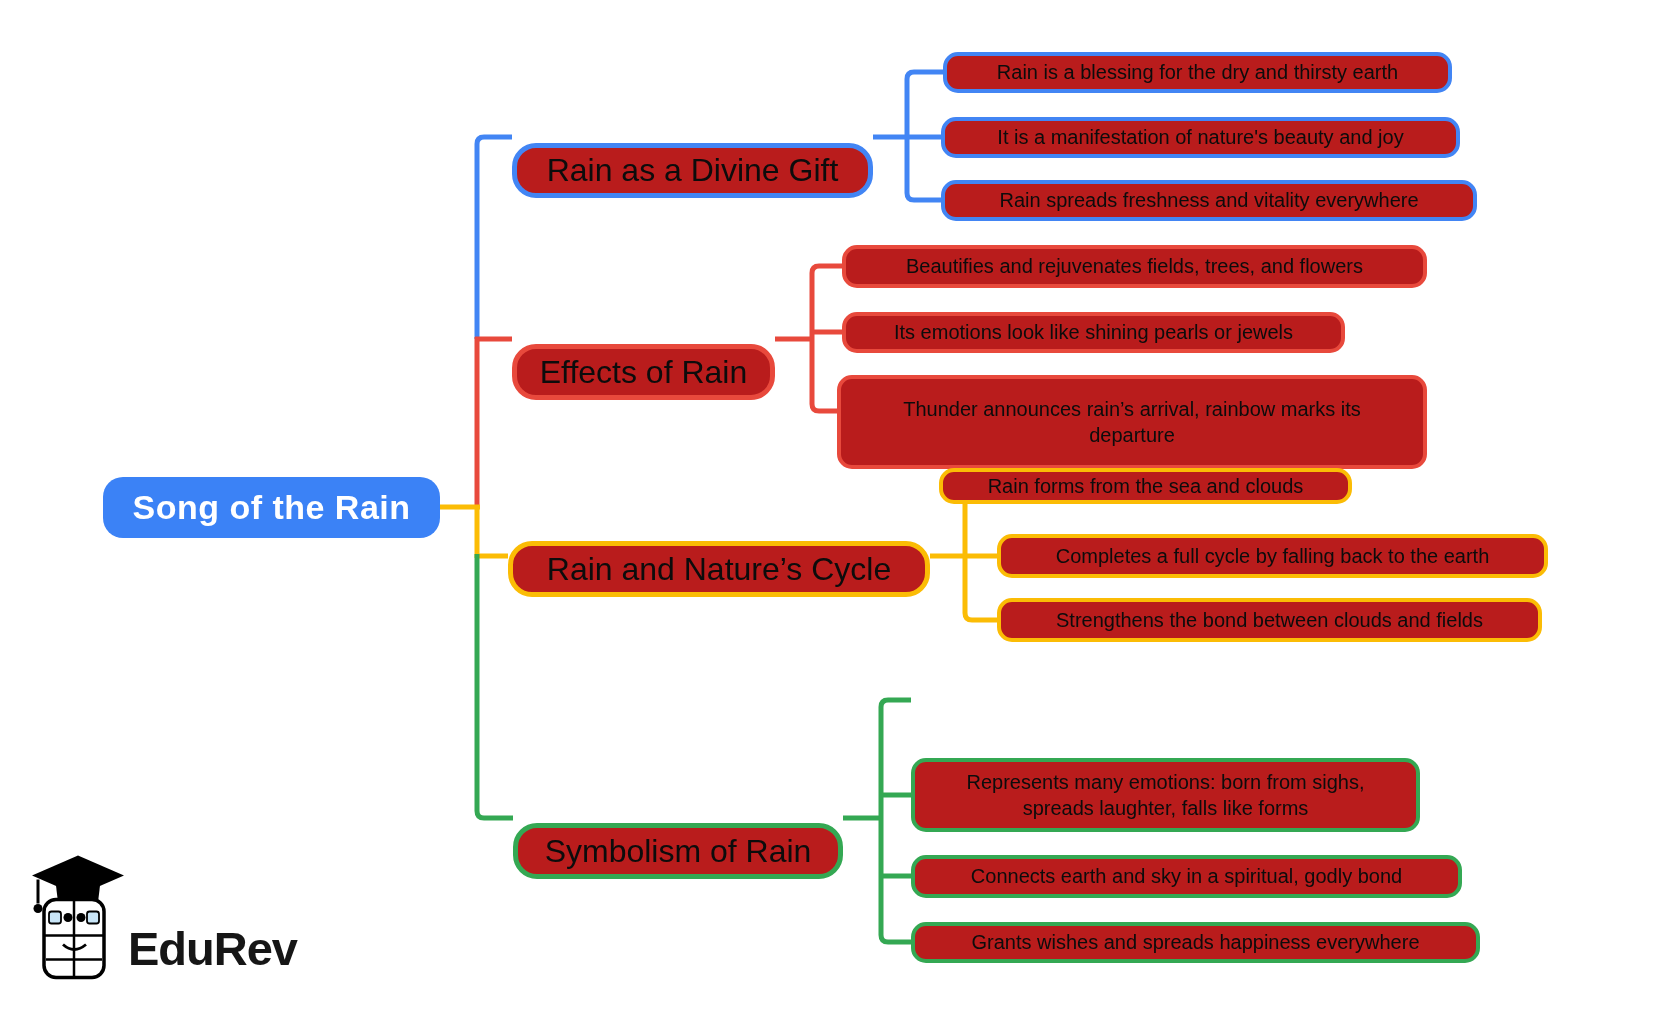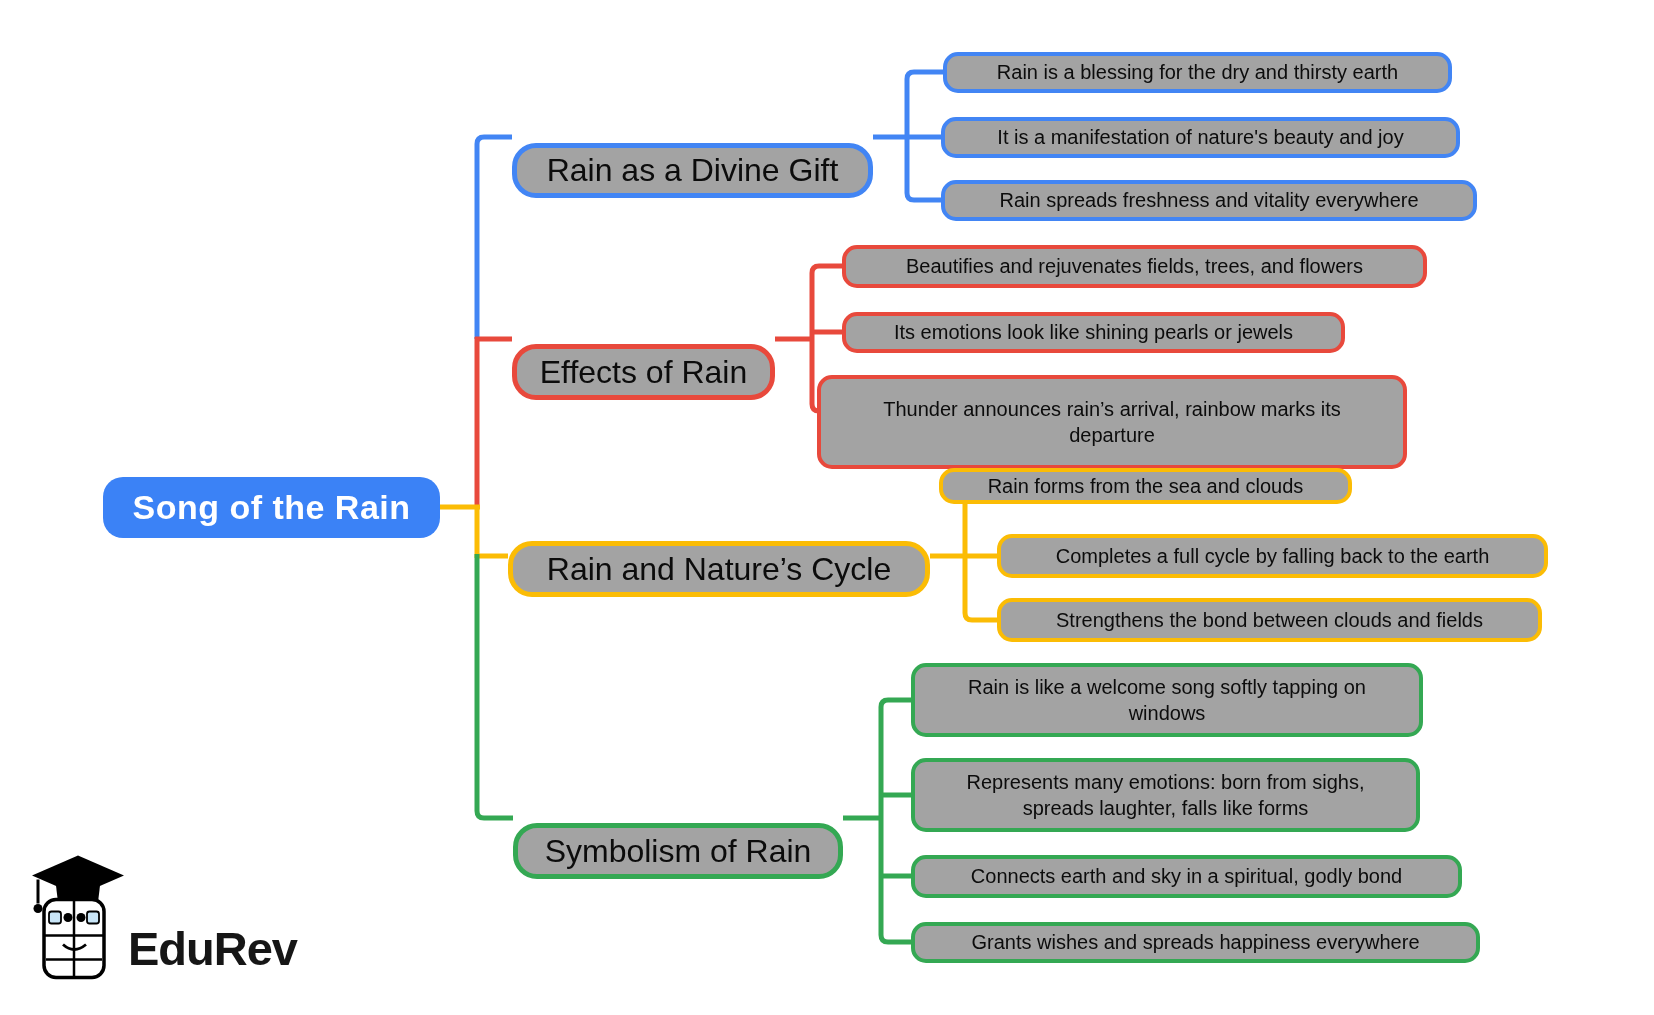--- a/index.html
+++ b/index.html
@@ -9,21 +9,21 @@
     background:#ffffff;
     overflow:hidden;
     font-family:"Liberation Sans","DejaVu Sans",sans-serif;
   }
   .wires{position:absolute;left:0;top:0;pointer-events:none;}
   .wires path{fill:none;stroke-width:5;stroke-linejoin:round;stroke-linecap:butt;}
 
   .node{
     position:absolute;
     box-sizing:border-box;
-    background:#a3a3a3;
+    background:#b91c1c;
     display:flex;align-items:center;justify-content:center;
     text-align:center;
     color:#0c0c0c;
   }
   .node.root{
     border:none;
     border-radius:20px;
     color:#ffffff;
     font-weight:bold;
     font-size:34px;
@@ -95,44 +95,40 @@
 
   <div class="node main" style="left: 512px; top: 311px; width: 263px; height: 56px; border-color: rgb(232, 73, 60);">
     <span>Effects of Rain</span>
   </div>
   <div class="node sub" style="left: 842px; top: 245px; width: 585px; height: 43px; border-color: rgb(232, 73, 60);">
     <span>Beautifies and rejuvenates fields, trees, and flowers</span>
   </div>
   <div class="node sub" style="left: 842px; top: 312px; width: 503px; height: 41px; border-color: rgb(232, 73, 60);">
     <span>Its emotions look like shining pearls or jewels</span>
   </div>
-  <div class="node sub" style="left: 817px; top: 375px; width: 590px; height: 94px; border-color: rgb(232, 73, 60);">
+  <div class="node sub" style="left: 837px; top: 375px; width: 590px; height: 94px; border-color: rgb(232, 73, 60);">
     <span>Thunder announces rain’s arrival, rainbow marks its
 departure</span>
   </div>
 
   <div class="node main" style="left: 508px; top: 508px; width: 422px; height: 56px; border-color: rgb(251, 188, 5);">
     <span>Rain and Nature’s Cycle</span>
   </div>
   <div class="node sub" style="left: 939px; top: 468px; width: 413px; height: 36px; border-color: rgb(251, 188, 5); justify-content: center;">
     <span>Rain forms from the sea and clouds</span>
   </div>
   <div class="node sub" style="left: 997px; top: 534px; width: 551px; height: 44px; border-color: rgb(251, 188, 5);">
     <span>Completes a full cycle by falling back to the earth</span>
   </div>
   <div class="node sub" style="left: 997px; top: 598px; width: 545px; height: 44px; border-color: rgb(251, 188, 5);">
     <span>Strengthens the bond between clouds and fields</span>
   </div>
 
   <div class="node main" style="left: 513px; top: 790px; width: 330px; height: 56px; border-color: rgb(52, 168, 83);">
     <span>Symbolism of Rain</span>
-  </div>
-  <div class="node sub" style="left: 911px; top: 663px; width: 512px; height: 74px; border-color: rgb(52, 168, 83);">
-    <span>Rain is like a welcome song softly tapping on
-windows</span>
   </div>
   <div class="node sub" style="left: 911px; top: 758px; width: 509px; height: 74px; border-color: rgb(52, 168, 83);">
     <span>Represents many emotions: born from sighs,
 spreads laughter, falls like forms</span>
   </div>
   <div class="node sub" style="left: 911px; top: 855px; width: 551px; height: 43px; border-color: rgb(52, 168, 83); align-items: center;">
     <span>Connects earth and sky in a spiritual, godly bond</span>
   </div>
   <div class="node sub" style="left: 911px; top: 922px; width: 569px; height: 41px; border-color: rgb(52, 168, 83);">
     <span>Grants wishes and spreads happiness everywhere</span>

